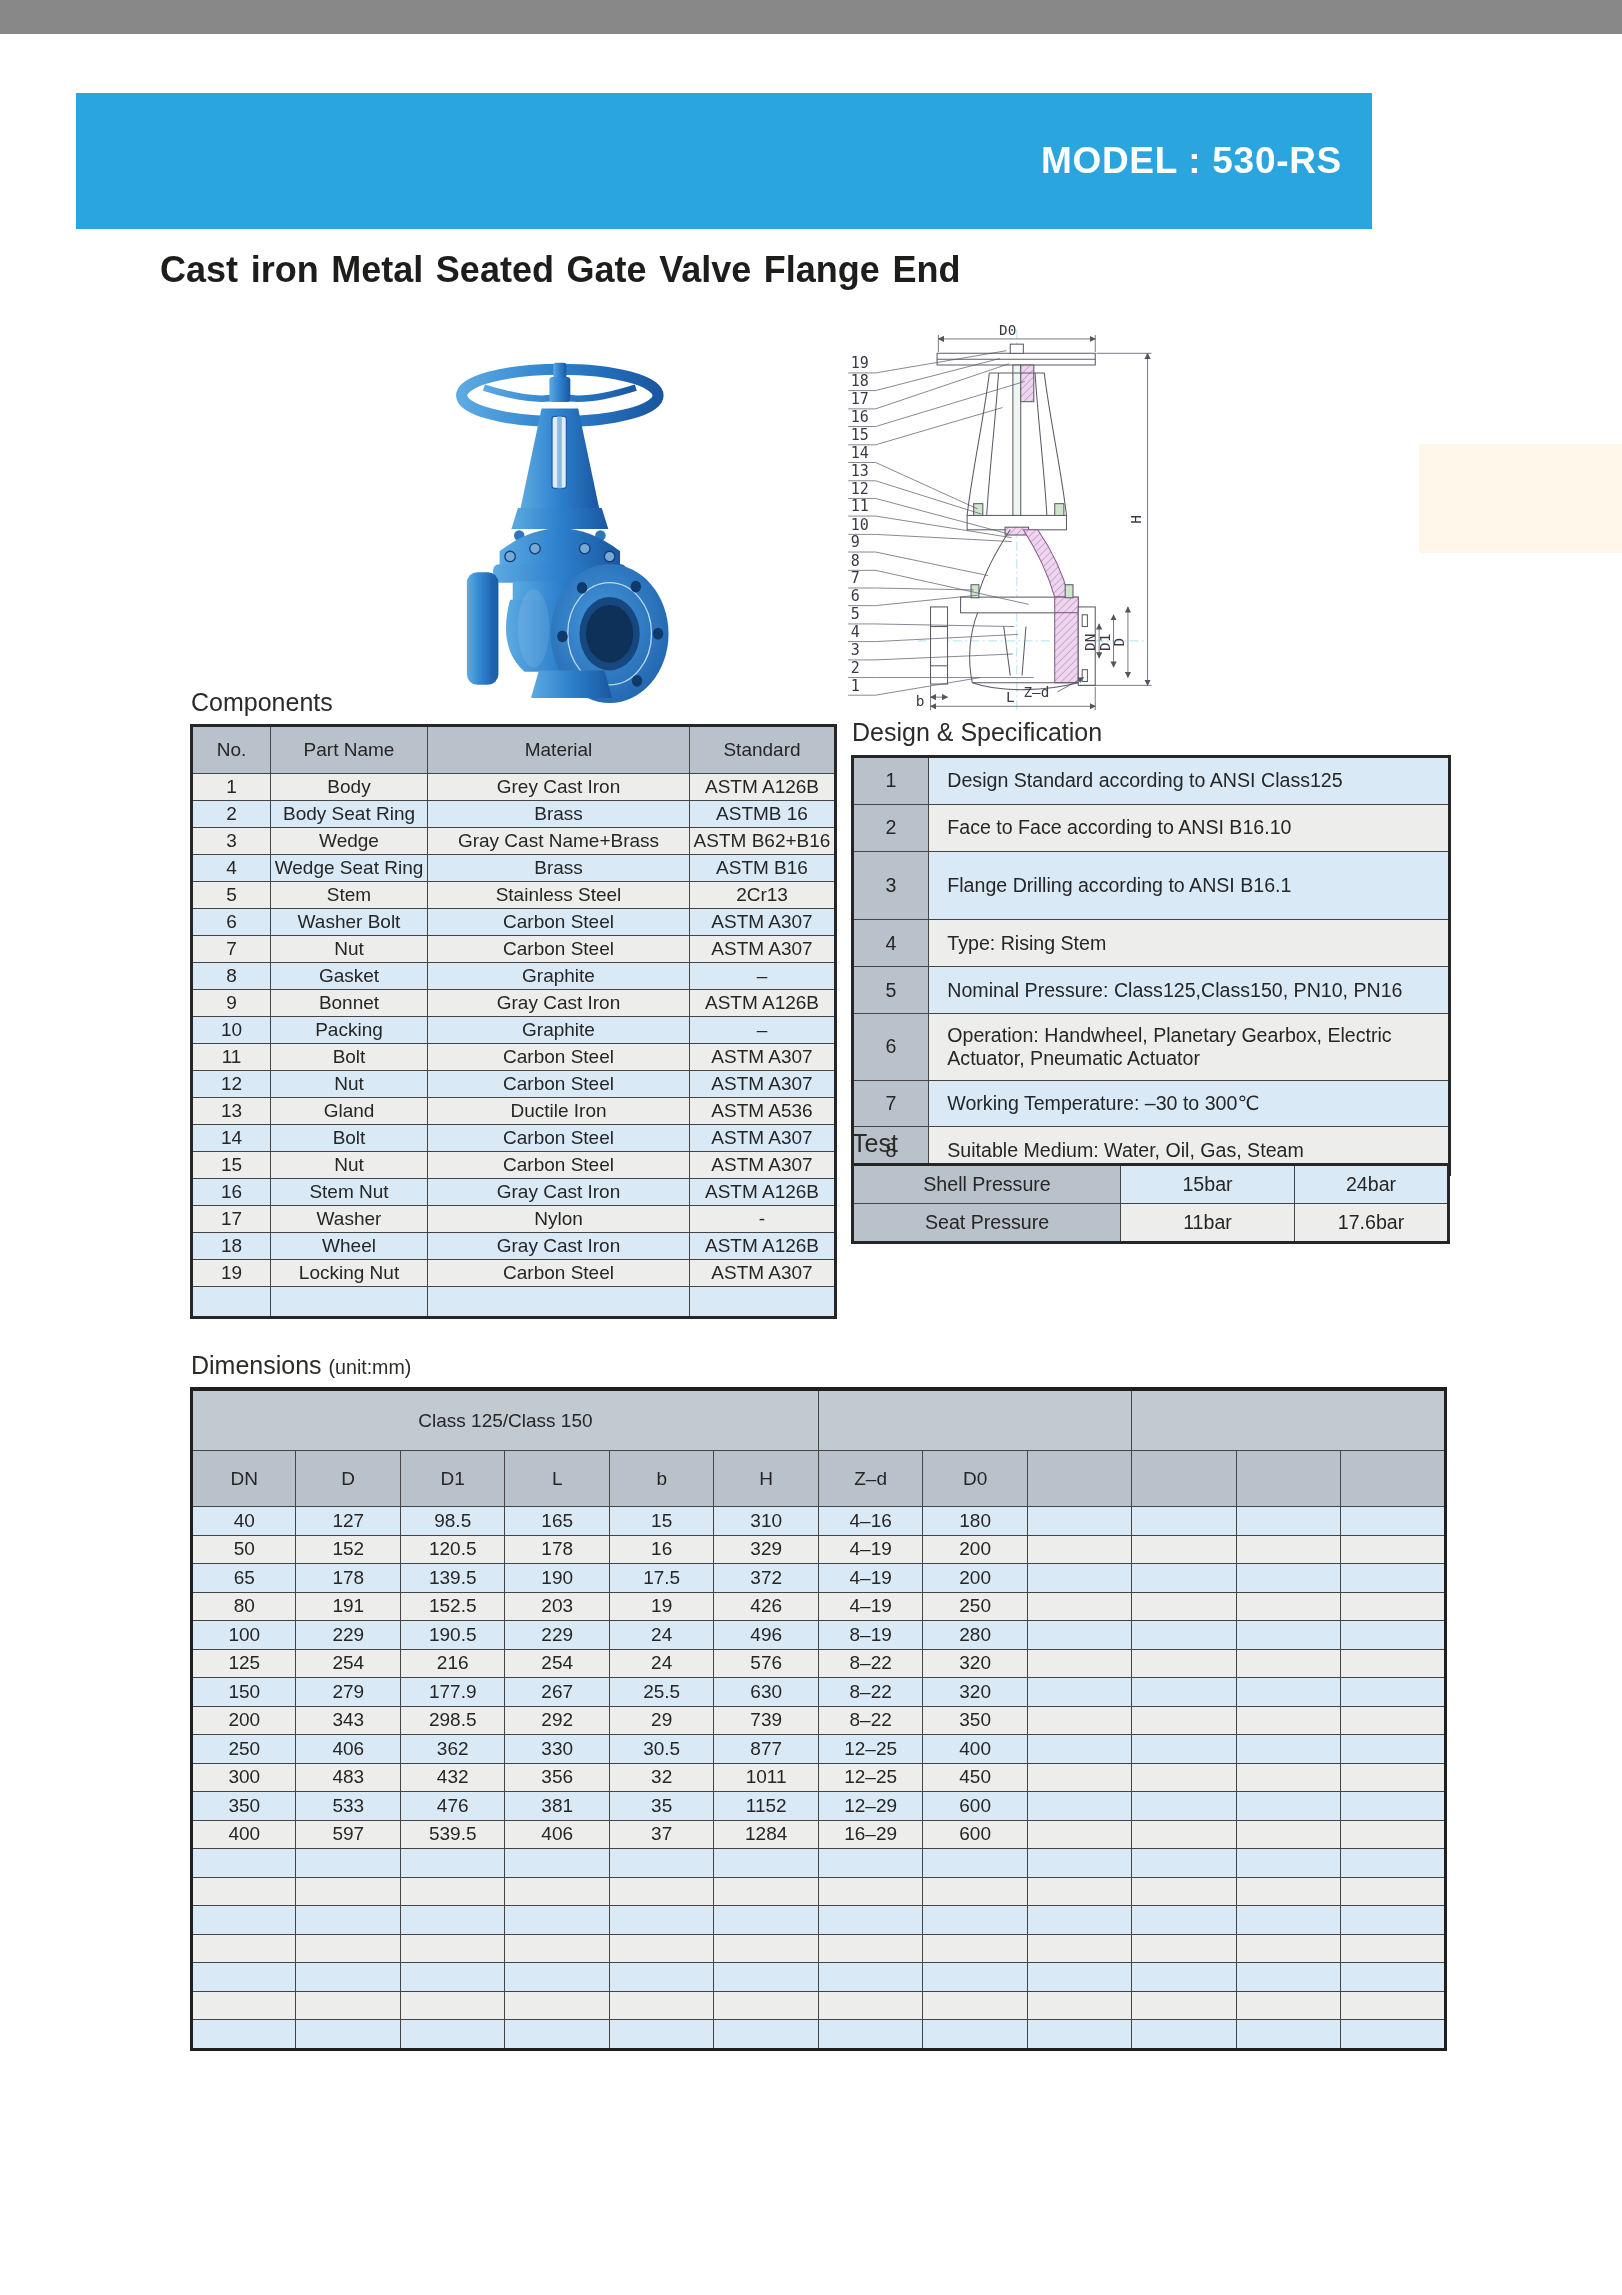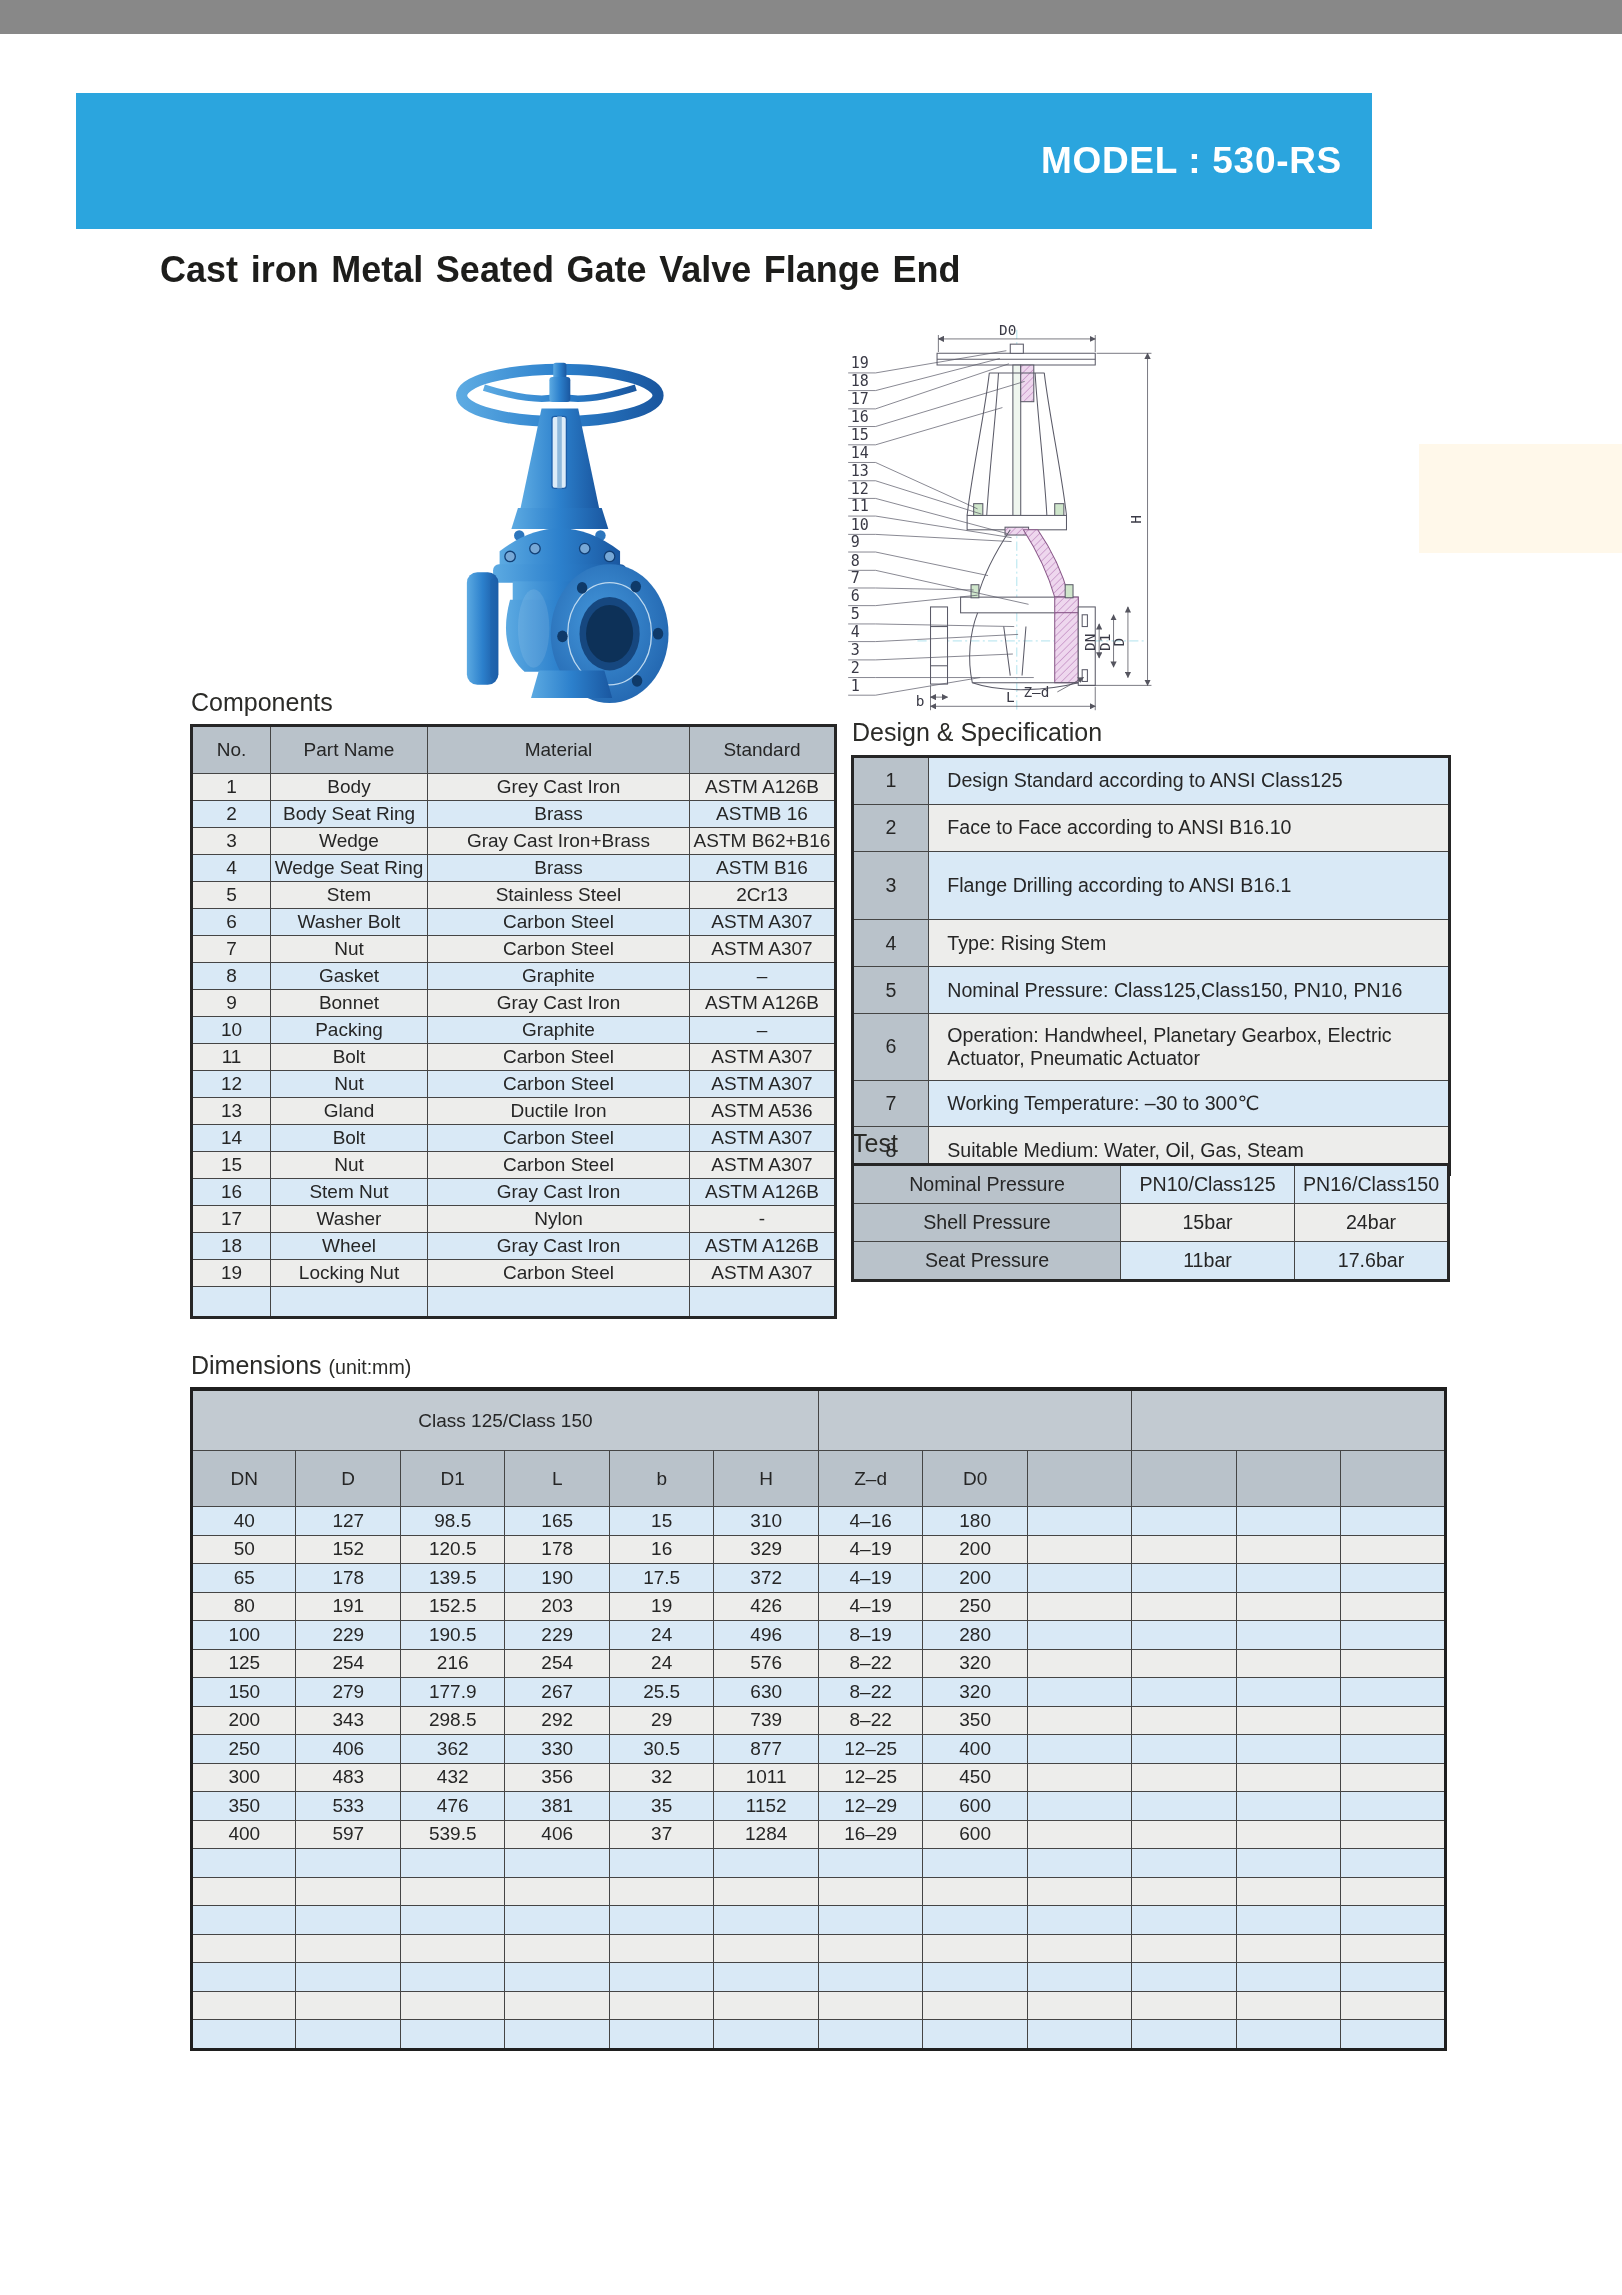--- a/index.html
+++ b/index.html
@@ -299,21 +299,21 @@
         </tr>
         <tr>
           <td>2</td>
           <td>Body Seat Ring</td>
           <td>Brass</td>
           <td>ASTMB 16</td>
         </tr>
         <tr>
           <td>3</td>
           <td>Wedge</td>
-          <td>Gray Cast Iron+Brass</td>
+          <td>Gray Cast Name+Brass</td>
           <td>ASTM B62+B16</td>
         </tr>
         <tr>
           <td>4</td>
           <td>Wedge Seat Ring</td>
           <td>Brass</td>
           <td>ASTM B16</td>
         </tr>
         <tr>
           <td>5</td>
@@ -457,25 +457,20 @@
   </table>
 
   <h2 class="sec-title" id="test-title">Test</h2>
   <table class="test">
     <colgroup>
         <col style="width:268px">
         <col style="width:174px">
         <col style="width:154px">
       </colgroup>
     <tbody>
-        <tr>
-          <td>Nominal Pressure</td>
-          <td>PN10/Class125</td>
-          <td>PN16/Class150</td>
-        </tr>
         <tr>
           <td>Shell Pressure</td>
           <td>15bar</td>
           <td>24bar</td>
         </tr>
         <tr>
           <td>Seat Pressure</td>
           <td>11bar</td>
           <td>17.6bar</td>
         </tr>

